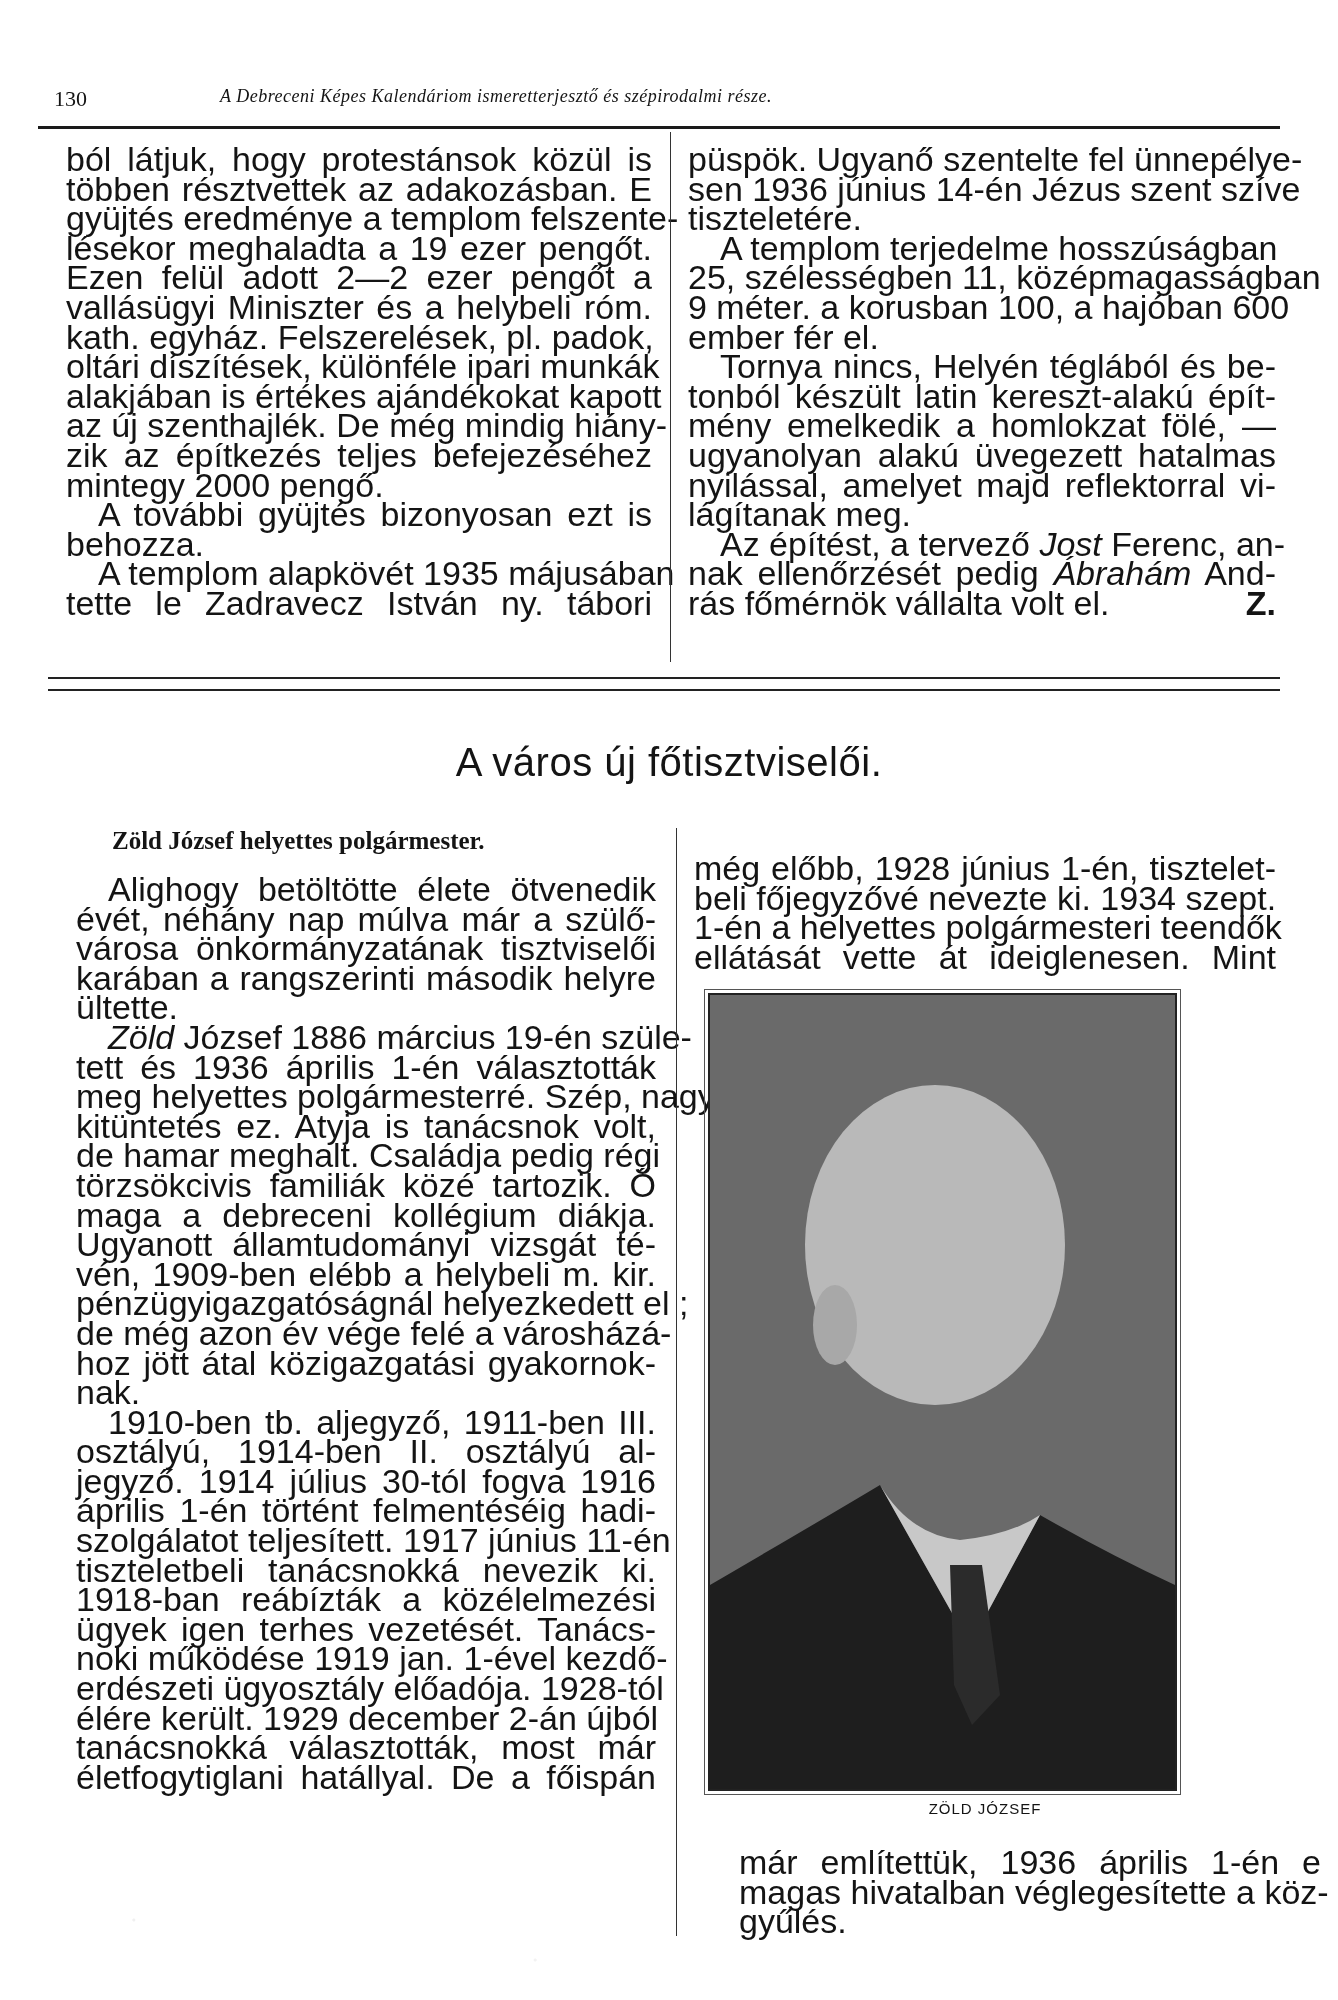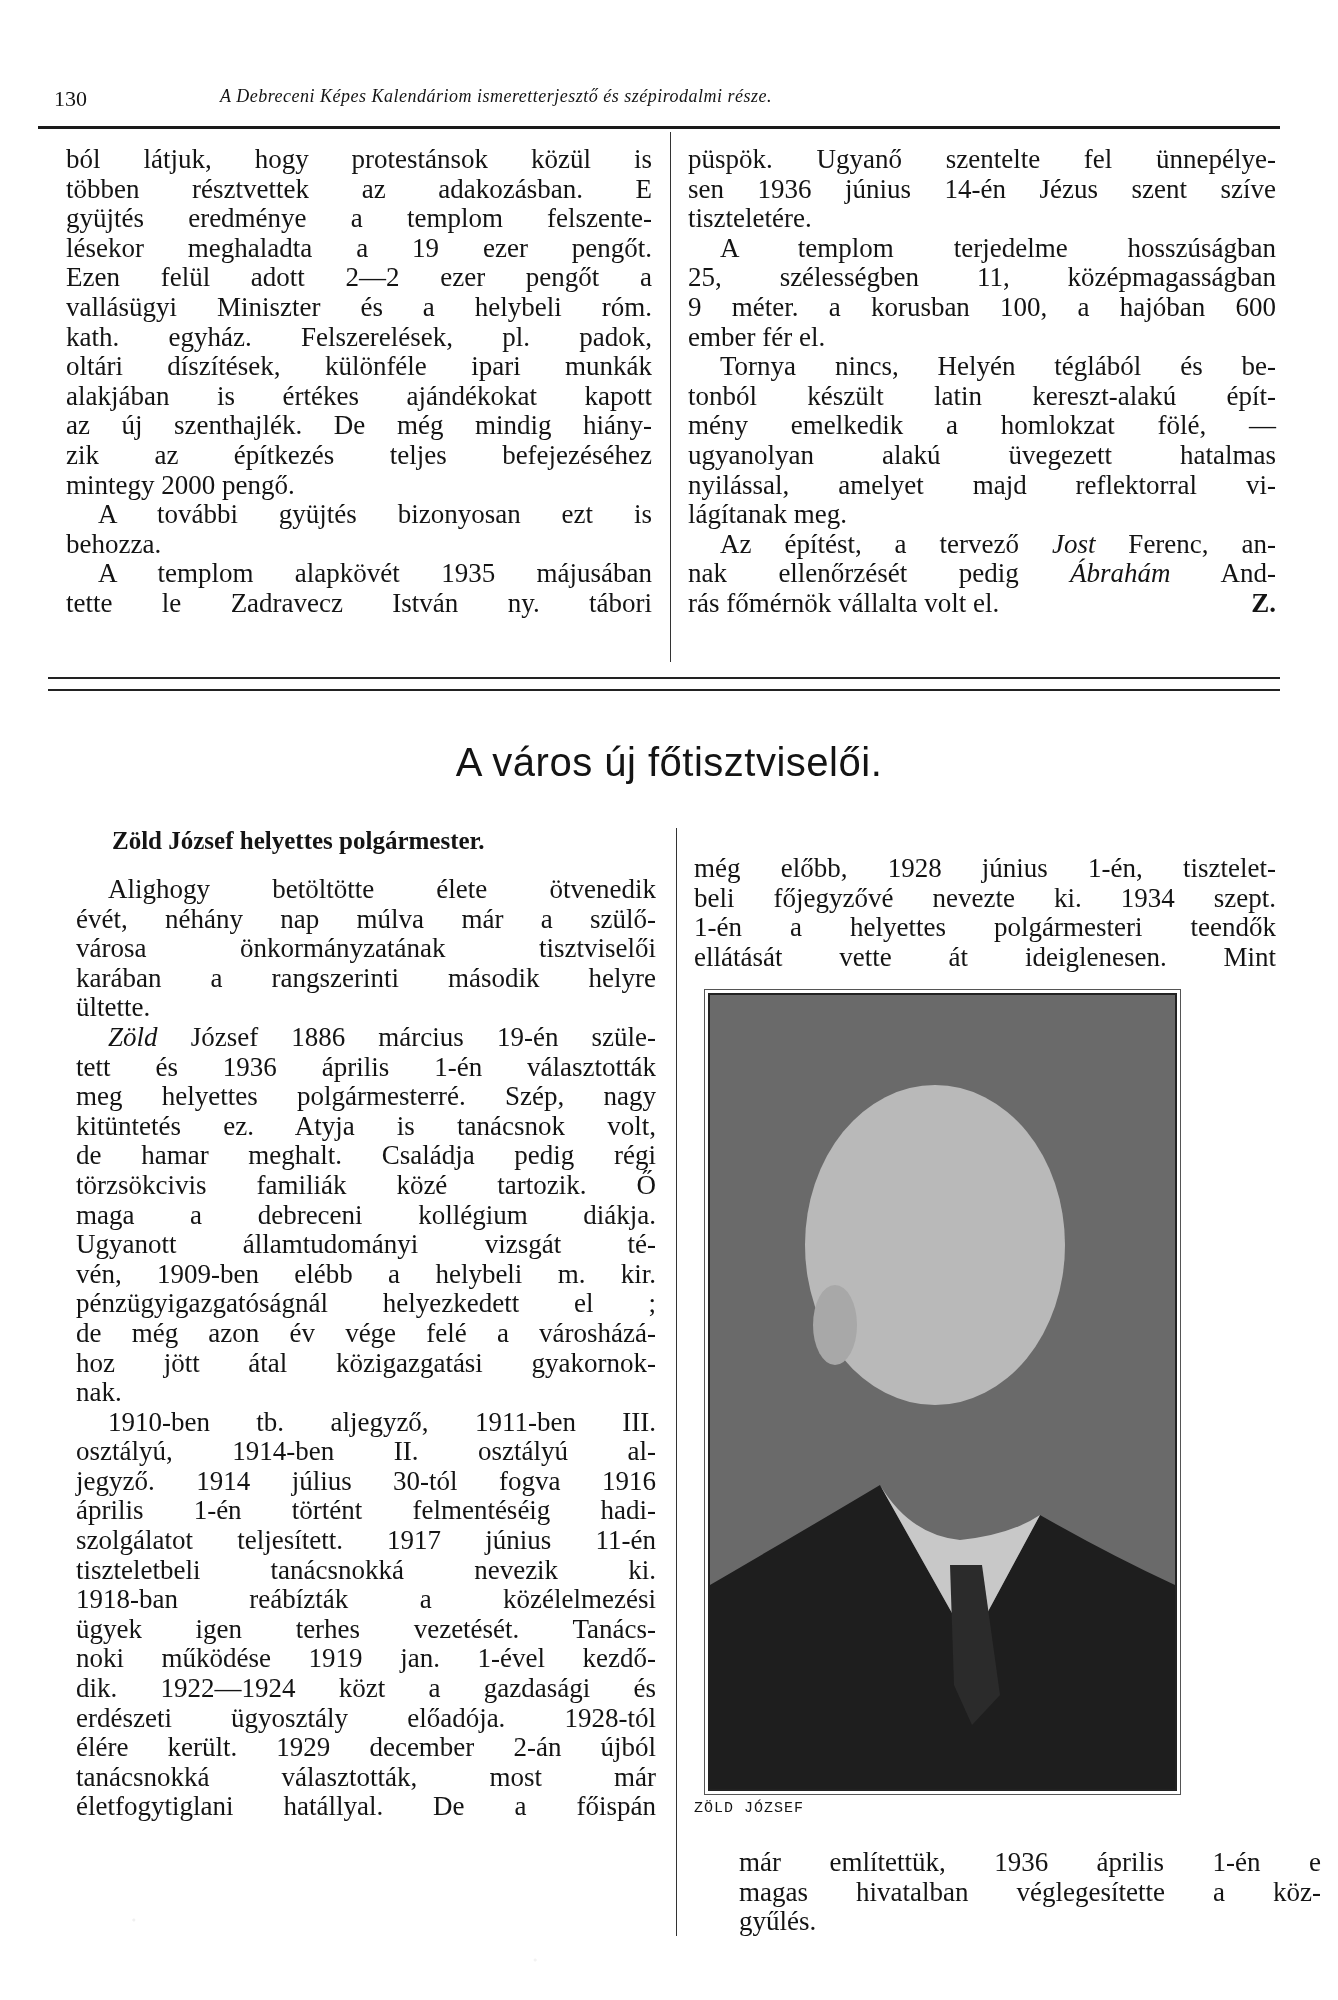--- a/index.html
+++ b/index.html
@@ -20,22 +20,22 @@
   }
   .page-num {
     position: absolute; left: 16px; top: 6px; font-size: 22px;
     font-family: "Liberation Serif", serif;
   }
   .running-title {
     position: absolute; left: 182px; top: 6px; font-size: 18px; font-style: italic;
     font-family: "Liberation Serif", serif; letter-spacing: 0.5px;
   }
   .col {
-    position: absolute; font-size: 27px; line-height: 29.6px;
-    font-family: Liberation Serif, serif;
+    position: absolute; font-size: 34px; line-height: 29.6px;
+    font-family: Liberation Sans, sans-serif;
   }
   .col .ln { display: block; text-align: justify; text-align-last: justify; white-space: nowrap; }
   .col .ln.end { text-align-last: left; }
   .col .ln.ind { padding-left: 32px; }
   .top-left { left: 66px; top: 145px; width: 586px; }
   .top-right { left: 688px; top: 145px; width: 588px; }
   .vrule {
     position: absolute; width: 1px; background: #333;
   }
   .double-rule {
@@ -57,22 +57,22 @@
   .portrait {
     position: absolute; left: 708px; top: 993px; width: 464px; height: 490px;
     border: 2px solid #222; outline: 1px solid #555; outline-offset: 3px;
     overflow: hidden;
     background:
       radial-gradient(ellipse 30% 40% at 52% 38%, #d8d8d8 0%, #b6b6b6 55%, transparent 60%),
       linear-gradient(#6e6e6e, #5a5a5a);
   }
   .portrait svg { position: absolute; inset: 0; width: 100%; height: 100%; }
   .caption {
-    position: absolute; left: 694px; width: 582px; top: 1800px; text-align: left;
-    font-size: 15px; letter-spacing: 1px; font-family: Liberation Mono, monospace;
+    position: absolute; left: 694px; width: 582px; top: 1800px; text-align: center;
+    font-size: 15px; letter-spacing: 1px; font-family: Liberation Sans, sans-serif;
   }
   .signature { font-weight: bold; float: right; }
   i { font-style: italic; }
 </style>
 </head>
 <body>
 
 <div class="speckle"></div>
 
 <div class="header">
@@ -147,21 +147,20 @@
   <span class="ln end">nak.</span>
   <span class="ln ind">1910-ben tb. aljegyző, 1911-ben III.</span>
   <span class="ln">osztályú, 1914-ben II. osztályú al-</span>
   <span class="ln">jegyző. 1914 július 30-tól fogva 1916</span>
   <span class="ln">április 1-én történt felmentéséig hadi-</span>
   <span class="ln">szolgálatot teljesített. 1917 június 11-én</span>
   <span class="ln">tiszteletbeli tanácsnokká nevezik ki.</span>
   <span class="ln">1918-ban reábízták a közélelmezési</span>
   <span class="ln">ügyek igen terhes vezetését. Tanács-</span>
   <span class="ln">noki működése 1919 jan. 1-ével kezdő-</span>
-  <span class="ln">dik. 1922—1924 közt a gazdasági és</span>
   <span class="ln">erdészeti ügyosztály előadója. 1928-tól</span>
   <span class="ln">élére került. 1929 december 2-án újból</span>
   <span class="ln">tanácsnokká választották, most már</span>
   <span class="ln">életfogytiglani hatállyal. De a főispán</span>
 </div>
 
 <div class="vrule" style="left:676px; top:828px; height:1108px;"></div>
 
 <div class="col bot-right-top">
   <span class="ln">még előbb, 1928 június 1-én, tisztelet-</span>

